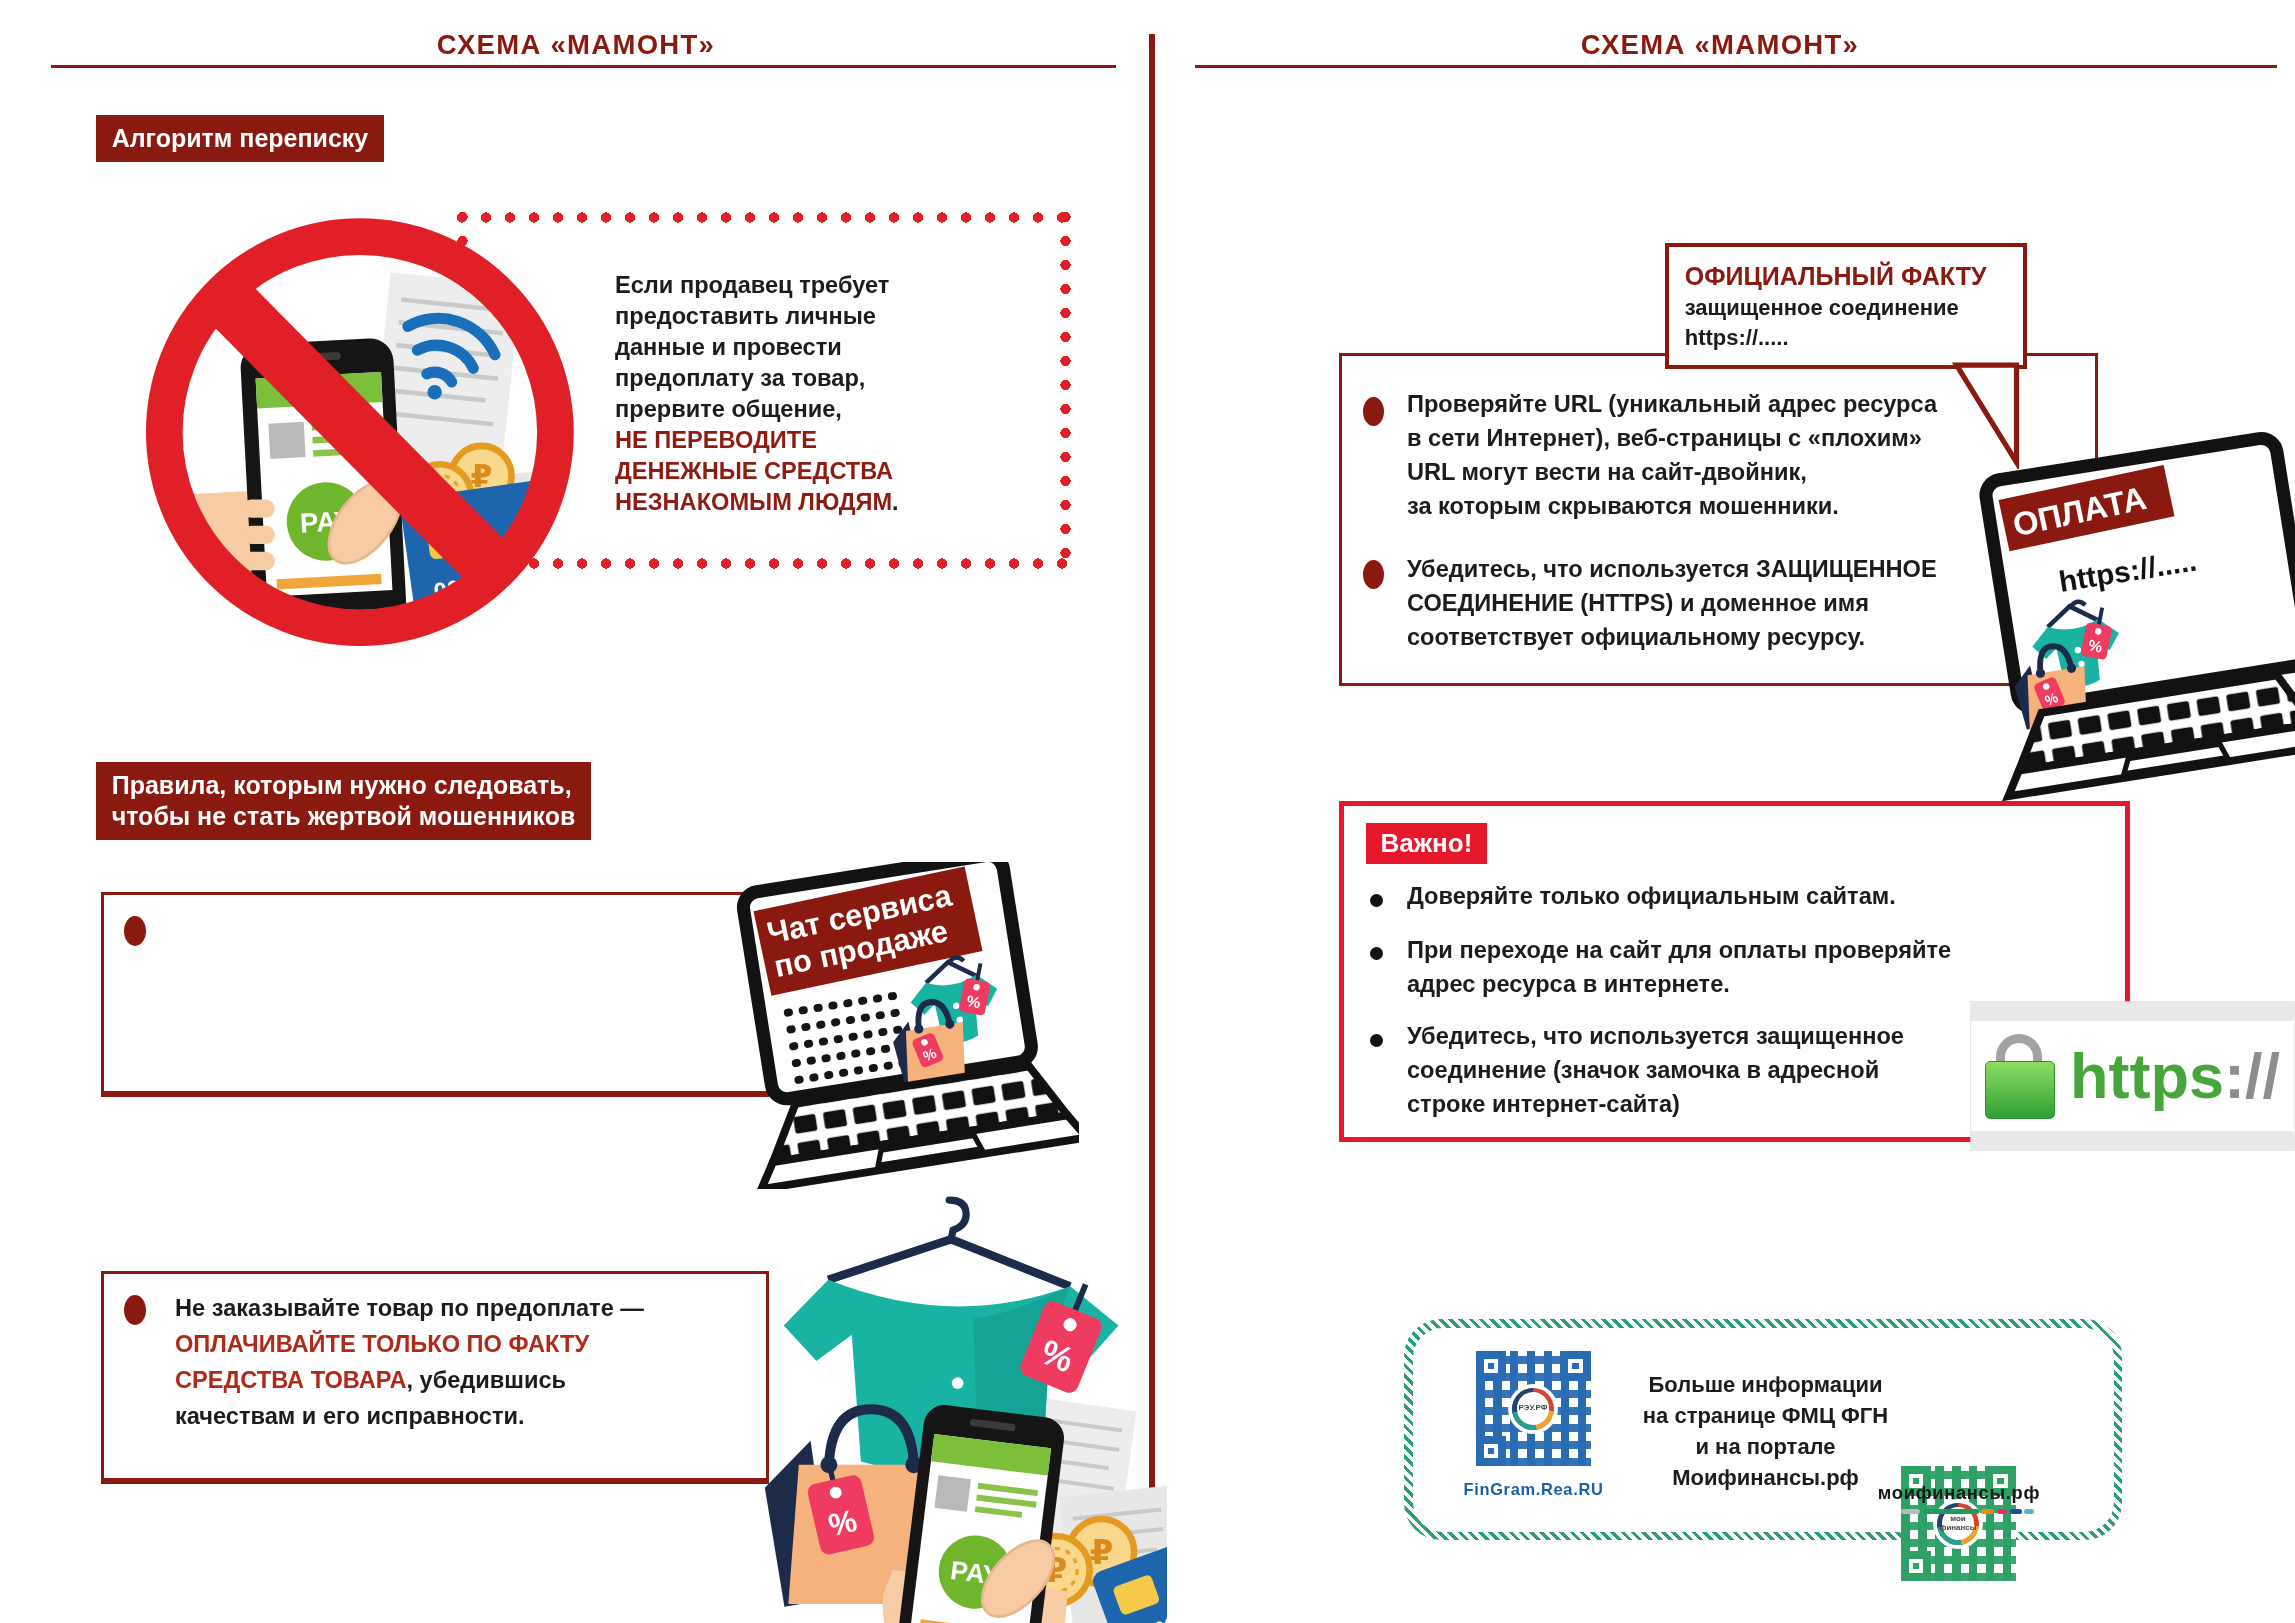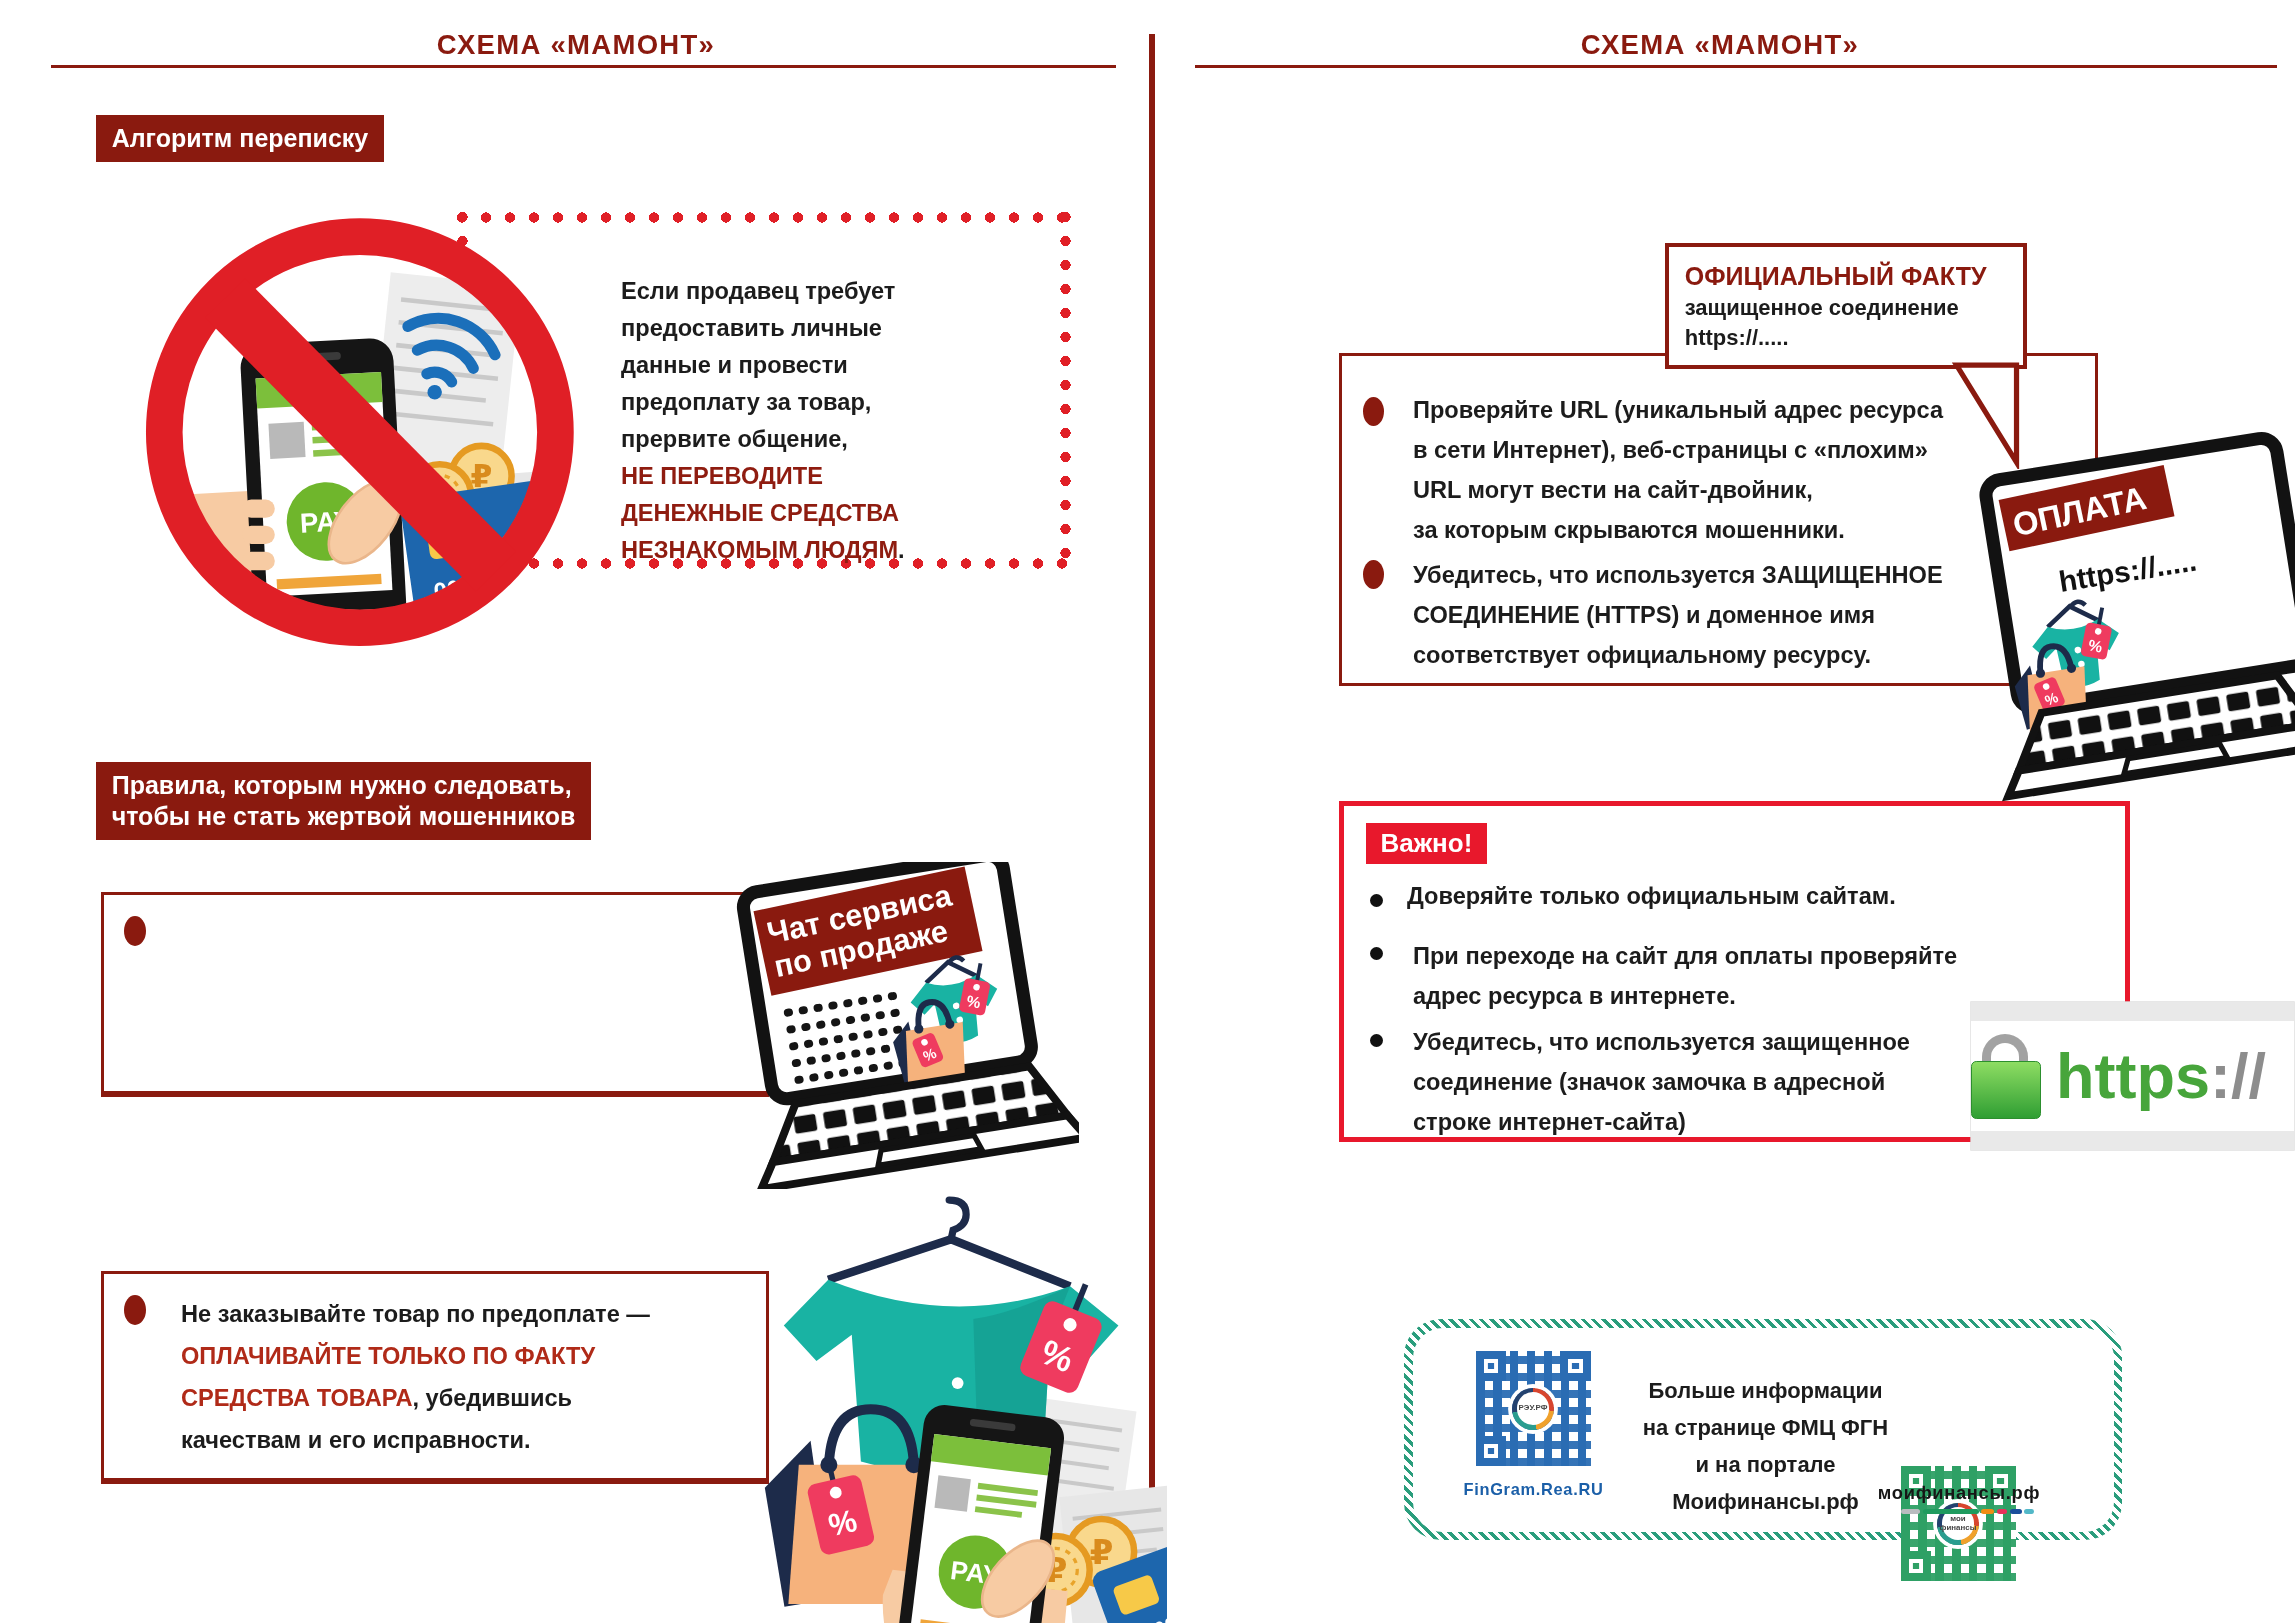--- a/index.html
+++ b/index.html
@@ -1,19 +1,19 @@
 <!DOCTYPE html>
 <html style="font-size:10.5px"><head>
 <meta charset="utf-8">
 <style>
   html,body{margin:0;padding:0;background:#ffffff;}
   body{width:2295px;height:1623px;position:relative;overflow:hidden;
        font-family:"Liberation Sans",sans-serif;font-weight:700;color:#1c1c1c;}
   .abs{position:absolute;}
-  .ln{margin:6px;white-space:nowrap;}
+  .ln{margin:0;white-space:nowrap;}
 
   
   .page-header{top:29px;text-align:center;font-size:27.5px;letter-spacing:1.3px;color:#8a1a0f;}
   .header-rule{height:0;border-top:3.3px solid #8a1a0f;top:65px;}
   #divider{left:1149px;top:34px;width:5.9px;height:1557px;background:#8a1a0f;}
 
   
   .badge-dark{background:#8a1a0f;color:#ffffff;font-size:25px;line-height:31px;padding:7.9px 15.7px;}
 
   
@@ -38,21 +38,21 @@
   .callout .s{font-size:22px;line-height:30px;}
 
   .imp-box{border:5.9px solid #e8182c;background:#fff;}
   .imp-badge{background:#e8182c;color:#fff;font-size:26px;padding:5.2px 14.4px;display:inline-block;}
   .imp-dot{width:13px;height:13px;border-radius:50%;background:#111;}
   .imp-txt{font-size:23.6px;line-height:34px;}
 
   
   #lock-panel{background:#ffffff;z-index:7;box-shadow:0 0 0 0.7px #ddd;}
   .lock-strip{left:0;width:100%;height:19px;background:#e9e9e9;}
-  #lock-row{left:0;top:19px;width:100%;height:110px;display:flex;align-items:center;gap:17px;}
+  #lock-row{left:0;top:19px;width:100%;height:110px;display:flex;align-items:center;justify-content:center;gap:17px;}
   #lock-icon{width:68px;height:85px;position:relative;}
   #lock-shackle{position:absolute;left:11px;top:0;width:27.5px;height:34px;border:9.8px solid #a2a2a2;border-bottom:none;border-radius:23.6px 23.6px 0 0;}
   #lock-body{position:absolute;left:0;bottom:0;width:68px;height:56px;border-radius:5.2px;
              background:linear-gradient(180deg,#8edd63,#2f9e33);border:1.3px solid #2c8f2e;}
   .lock-green{font-size:63px;color:#47a53b;}
   .lock-gray{font-size:63px;color:#8d8d8d;}
 
   
   #footer-card{background:repeating-linear-gradient(45deg,#2a9d7c 0 3.3px,#ffffff 3.3px 7.2px);border-radius:37px;z-index:4;}
   #footer-inner{position:absolute;inset:8.5px;background:#fff;border-radius:30px;}

